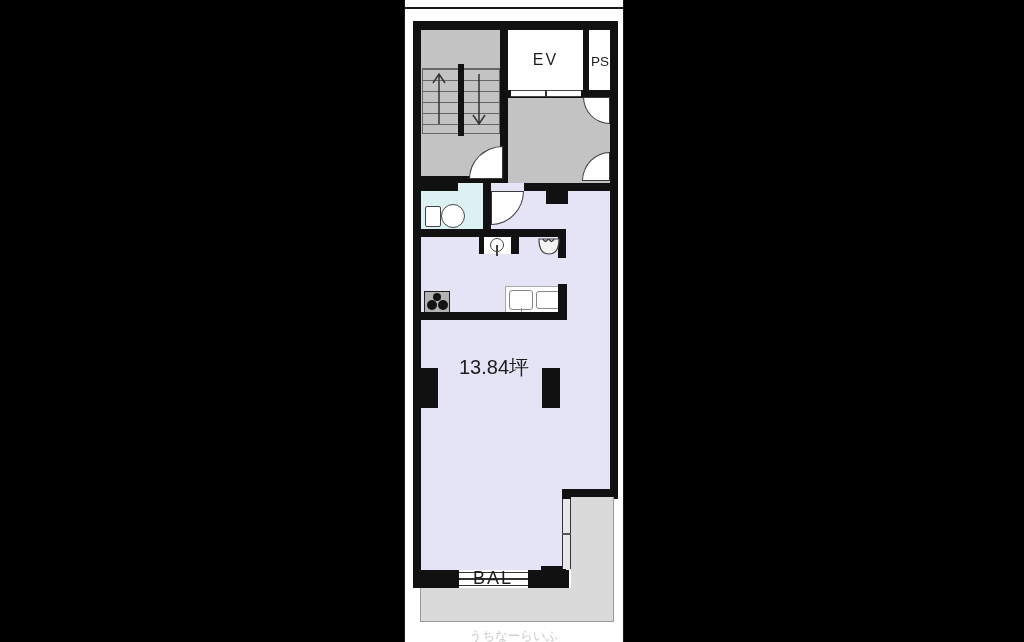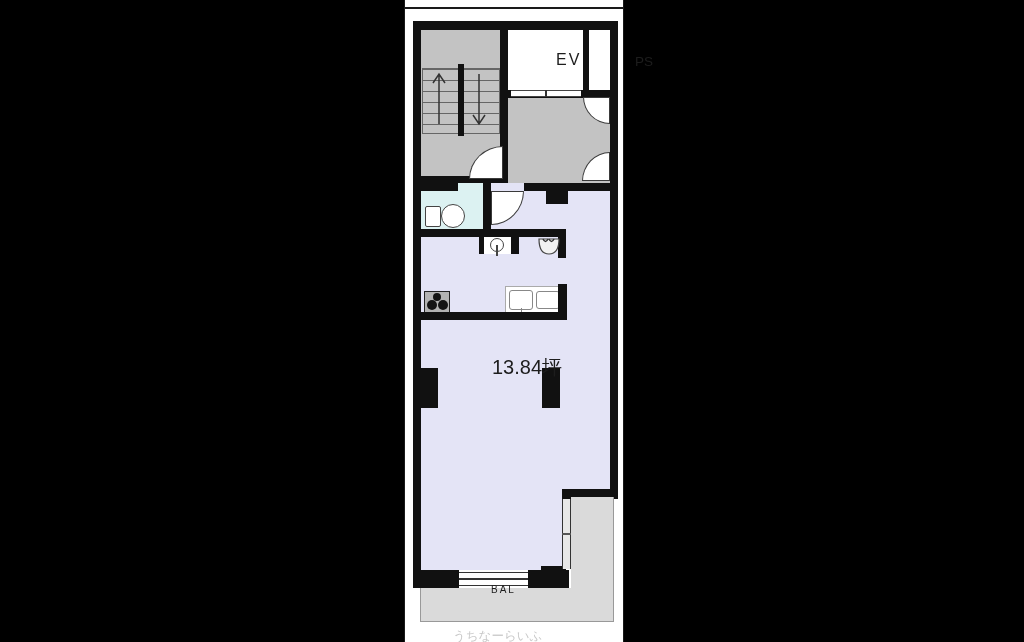--- a/index.html
+++ b/index.html
@@ -8,21 +8,21 @@
   #plan{position:absolute;left:404px;top:0;width:218px;height:642px;background:#ffffff;
         border-left:1px solid #1a1a1a;border-right:1px solid #1a1a1a;}
   .abs{position:absolute;}
   .wall{position:absolute;background:#111;}
   .grayfloor{position:absolute;background:#c3c3c3;}
   .roomfill{position:absolute;background:#e4e4f6;}
   .cyanfill{position:absolute;background:#dcf2f2;}
   .balfill{position:absolute;background:#dadada;}
   .arc{position:absolute;background:#fff;border:1px solid #3a3a3a;box-sizing:border-box;}
   .fixture{position:absolute;background:#fff;border:1px solid #444;box-sizing:border-box;}
-  .label{position:absolute;color:#1d1d1d;text-align:left;padding-left:48px;}
+  .label{position:absolute;color:#1d1d1d;text-align:center;}
 </style>
 </head>
 <body>
 
 <div id="stage">
   <div id="plan">
 
     <div class="wall" style="left:0;top:7px;width:218px;height:2px;background:#1a1a1a;"></div>
 
     <div class="roomfill" style="left:16px;top:183px;width:189px;height:316px;"></div>
@@ -100,16 +100,16 @@
     <div class="balfill" style="left:15px;top:588px;width:194px;height:34px;border-left:1px solid #999;border-bottom:1px solid #999;border-right:1px solid #999;box-sizing:border-box;"></div>
 
     <div class="arc" style="left:64px;top:146px;width:34px;height:33px;border-top-left-radius:100%;"></div>
     <div class="arc" style="left:178px;top:97px;width:27px;height:27px;border-bottom-left-radius:100%;"></div>
     <div class="arc" style="left:177px;top:152px;width:28px;height:29px;border-top-left-radius:100%;"></div>
     <div class="arc" style="left:86px;top:191px;width:33px;height:34px;border-bottom-right-radius:100%;"></div>
 
     <div class="label" style="left:103px;top:51px;width:75px;font-size:16px;letter-spacing:2px;">EV</div>
     <div class="label" style="left:182px;top:54px;width:26px;font-size:13.5px;">PS</div>
     <div class="label" style="left:39px;top:354px;width:100px;font-size:20px;">13.84坪</div>
-    <div class="label" style="left:38px;top:584px;width:100px;font-size:10px;letter-spacing:2px;">BAL</div>
+    <div class="label" style="left:38px;top:568px;width:100px;font-size:18px;letter-spacing:2px;">BAL</div>
     <div class="label" style="left:0;top:628px;width:218px;font-size:12.5px;color:#c9c9c9;">うちなーらいふ</div>
   </div>
 </div>
 
 </body></html>

